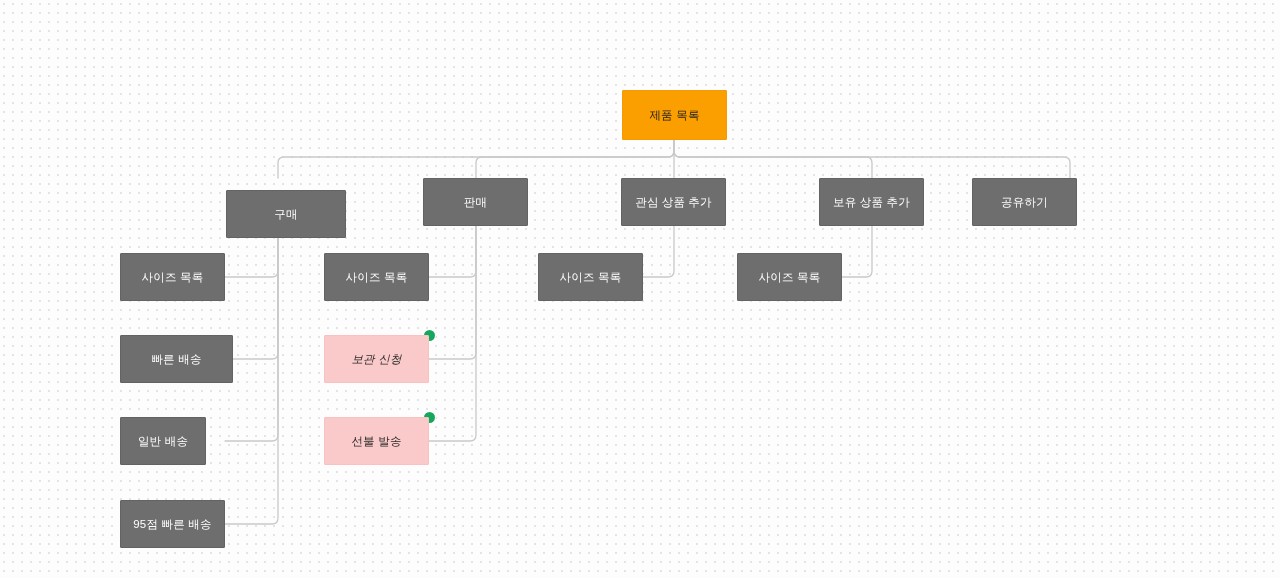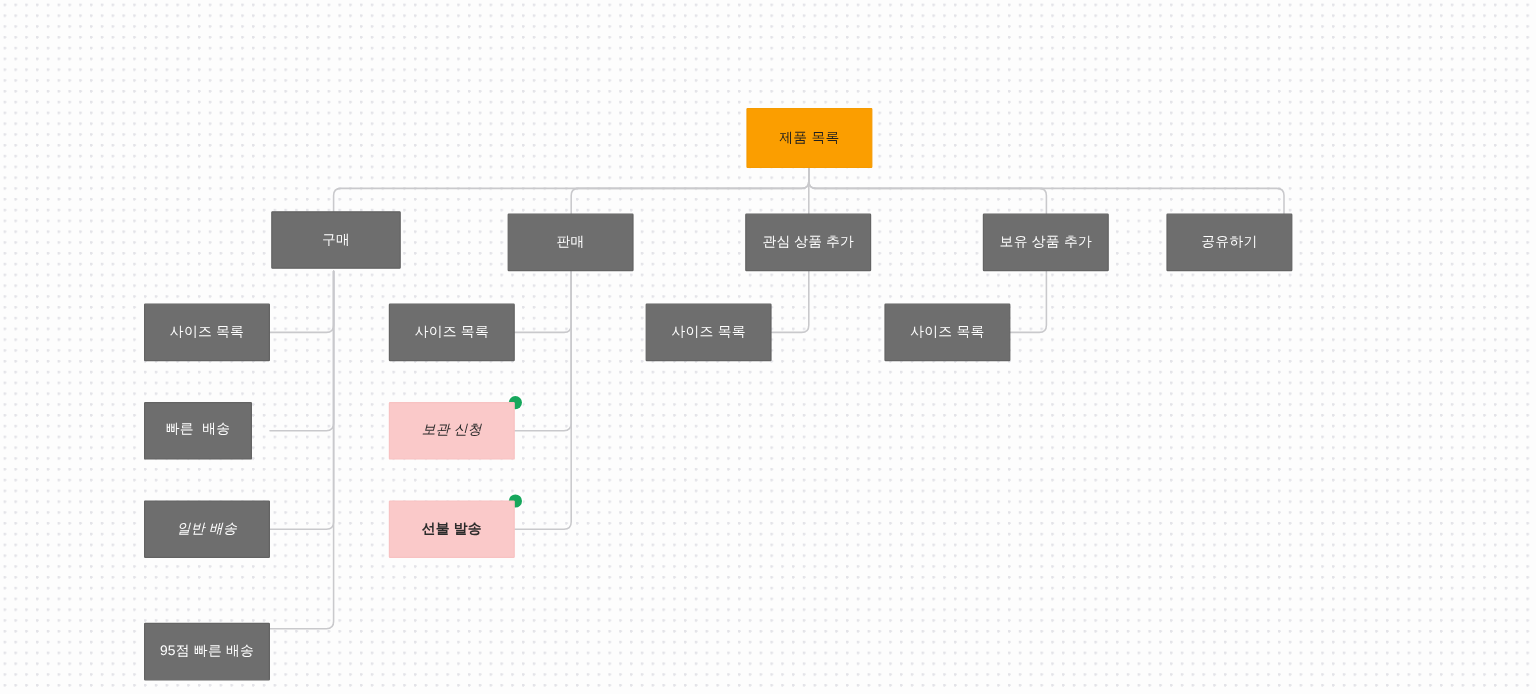--- a/index.html
+++ b/index.html
@@ -102,56 +102,56 @@
       <path class="edge" d="M 476 226 L 476 353 Q 476 359 470 359 L 429 359" stroke="#c9c9cc"></path>
       <path class="edge" d="M 476 226 L 476 435 Q 476 441 470 441 L 429 441" stroke="#c9c9cc"></path>
       <path class="edge" d="M 674 226 L 674 271 Q 674 277 668 277 L 643 277" stroke="#c9c9cc"></path>
       <path class="edge" d="M 872 226 L 872 271 Q 872 277 866 277 L 842 277" stroke="#c9c9cc"></path>
     </svg>
 
   <div id="node-layer">
       <div class="node orange" style="left: 622px; top: 90px; width: 105px; height: 50px;">
         <span class="node-label">제품 목록</span>
       </div>
-      <div class="node gray" style="left: 226px; top: 176px; width: 108px; height: 48px; justify-content: center;">
+      <div class="node gray" style="left: 226px; top: 190px; width: 120px; height: 48px; justify-content: center;">
         <span class="node-label">구매</span>
       </div>
       <div class="node gray" style="left: 423px; top: 178px; width: 105px; height: 48px; align-items: center;">
         <span class="node-label">판매</span>
       </div>
       <div class="node gray" style="left: 621px; top: 178px; width: 105px; height: 48px; font-family: Liberation Serif, serif;">
         <span class="node-label">관심 상품 추가</span>
       </div>
       <div class="node gray" style="left: 819px; top: 178px; width: 105px; height: 48px; text-align: center;">
         <span class="node-label">보유 상품 추가</span>
       </div>
       <div class="node gray" style="left: 972px; top: 178px; width: 105px; height: 48px; justify-content: center;">
         <span class="node-label">공유하기</span>
       </div>
       <div class="node gray" style="left: 120px; top: 253px; width: 105px; height: 48px;">
         <span class="node-label">사이즈 목록</span>
       </div>
-      <div class="node gray" style="left: 120px; top: 335px; width: 90px; height: 48px; font-family: Liberation Mono, monospace;">
+      <div class="node gray" style="left: 120px; top: 335px; width: 113px; height: 48px;">
         <span class="node-label">빠른 배송</span>
       </div>
-      <div class="node gray" style="left: 120px; top: 417px; width: 105px; height: 48px; font-style: italic;">
+      <div class="node gray" style="left: 120px; top: 417px; width: 86px; height: 48px;">
         <span class="node-label">일반 배송</span>
       </div>
-      <div class="node gray" style="left: 120px; top: 500px; width: 105px; height: 48px; margin-top: 19px;">
+      <div class="node gray" style="left: 120px; top: 500px; width: 105px; height: 48px;">
         <span class="node-label">95점 빠른 배송</span>
       </div>
       <div class="node gray" style="left: 324px; top: 253px; width: 105px; height: 48px;">
         <span class="node-label">사이즈 목록</span>
       </div>
       <span class="badge-dot" style="background: rgb(22, 167, 92); left: 424px; top: 330px;"></span>
       <div class="node pink" style="left: 324px; top: 335px; width: 105px; height: 48px; font-style: italic;">
         <span class="node-label">보관 신청</span>
       </div>
       <span class="badge-dot" style="background: rgb(22, 167, 92); left: 424px; top: 412px;"></span>
-      <div class="node pink" style="left: 324px; top: 417px; width: 105px; height: 48px; font-weight: bold;">
+      <div class="node pink" style="left: 324px; top: 417px; width: 105px; height: 48px;">
         <span class="node-label">선불 발송</span>
       </div>
       <div class="node gray" style="left: 538px; top: 253px; width: 105px; height: 48px;">
         <span class="node-label">사이즈 목록</span>
       </div>
       <div class="node gray" style="left: 737px; top: 253px; width: 105px; height: 48px;">
         <span class="node-label">사이즈 목록</span>
       </div>
     </div>
 

